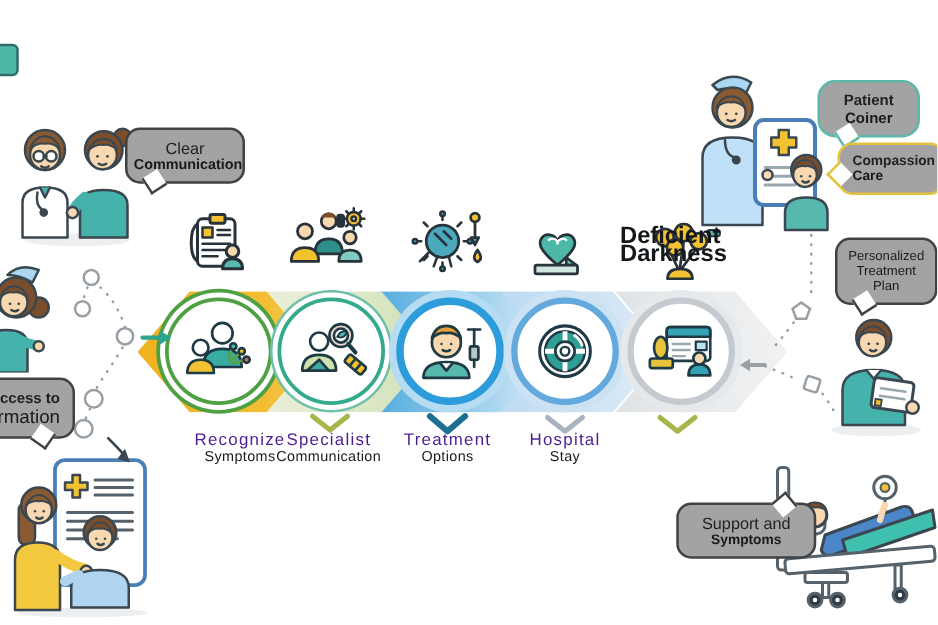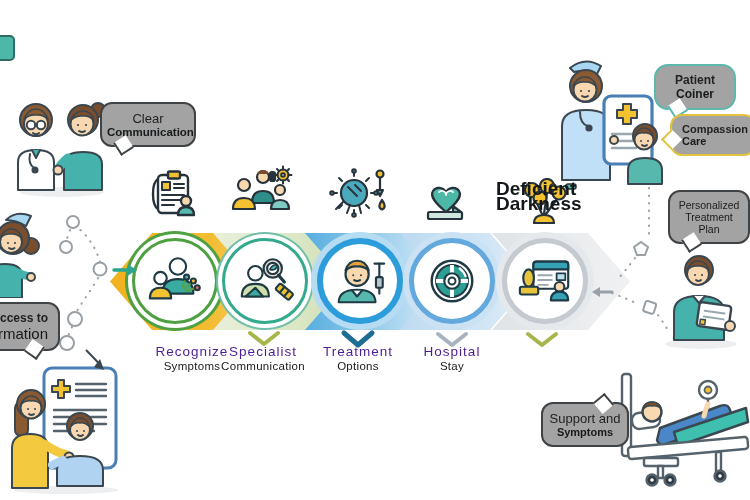--- a/index.html
+++ b/index.html
@@ -48,21 +48,21 @@
   .tail-tr{top:-8px;right:16px;border-left:2px solid var(--bc);border-top:2px solid var(--bc);transform:rotate(50deg);}
   .tail-br{bottom:-8px;right:16px;border-right:2px solid var(--bc);border-bottom:2px solid var(--bc);transform:rotate(35deg);}
 
   .bub-clear{left:100px;top:102px;width:96px;}
   .bub-coiner{left:654px;top:64px;width:82px;border-color:#5BB8AB;--bc:#5BB8AB;border-width:2.5px;border-radius:14px;}
   .bub-coiner .b-l1,.bub-coiner .b-l2{font-weight:bold;font-size:12px;}
   .bub-compassion{left:670px;top:114px;width:86px;border-color:#E2C23E;--bc:#E2C23E;border-width:2.5px;text-align:left;padding-left:10px;}
   .bub-compassion .b-l1,.bub-compassion .b-l2{font-weight:bold;font-size:11px;}
   .bub-plan{left:668px;top:190px;width:82px;}
   .bub-plan .b-l1,.bub-plan .b-l2{font-weight:normal;font-size:10.5px;}
-  .bub-support{left:541px;top:402px;width:88px;}
+  .bub-support{left:541px;top:402px;width:112px;}
   .bub-support .b-l2{font-size:11px;}
   .bub-access{left:-52px;top:302px;width:112px;text-align:right;padding-right:10px;}
   .bub-access .b-l1{font-weight:bold;font-size:12px;}
   .bub-access .b-l2{font-weight:normal;font-size:15px;}
 </style>
 </head>
 <body>
 
 <div class="canvas">
 

